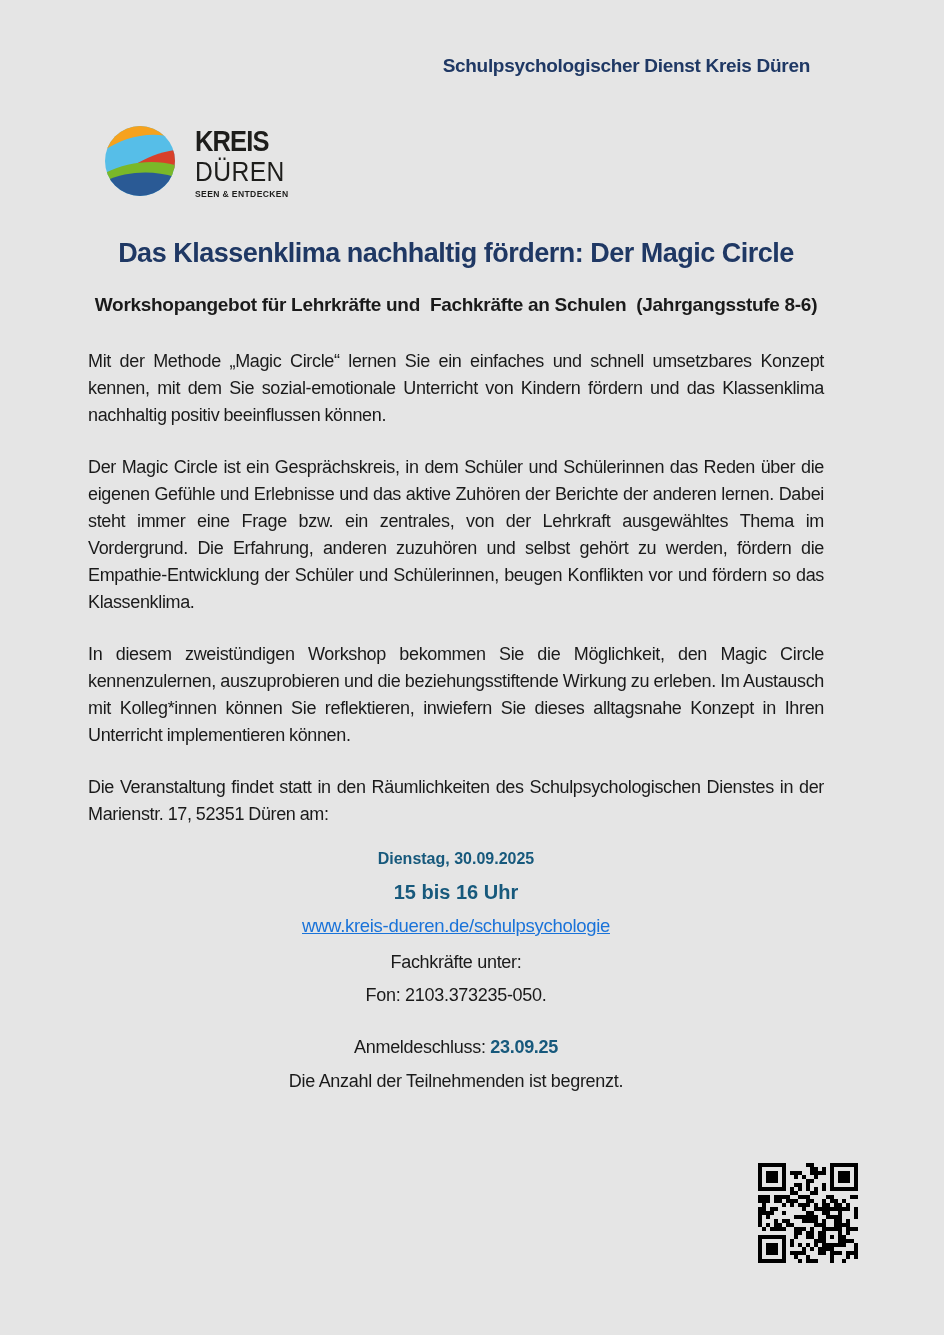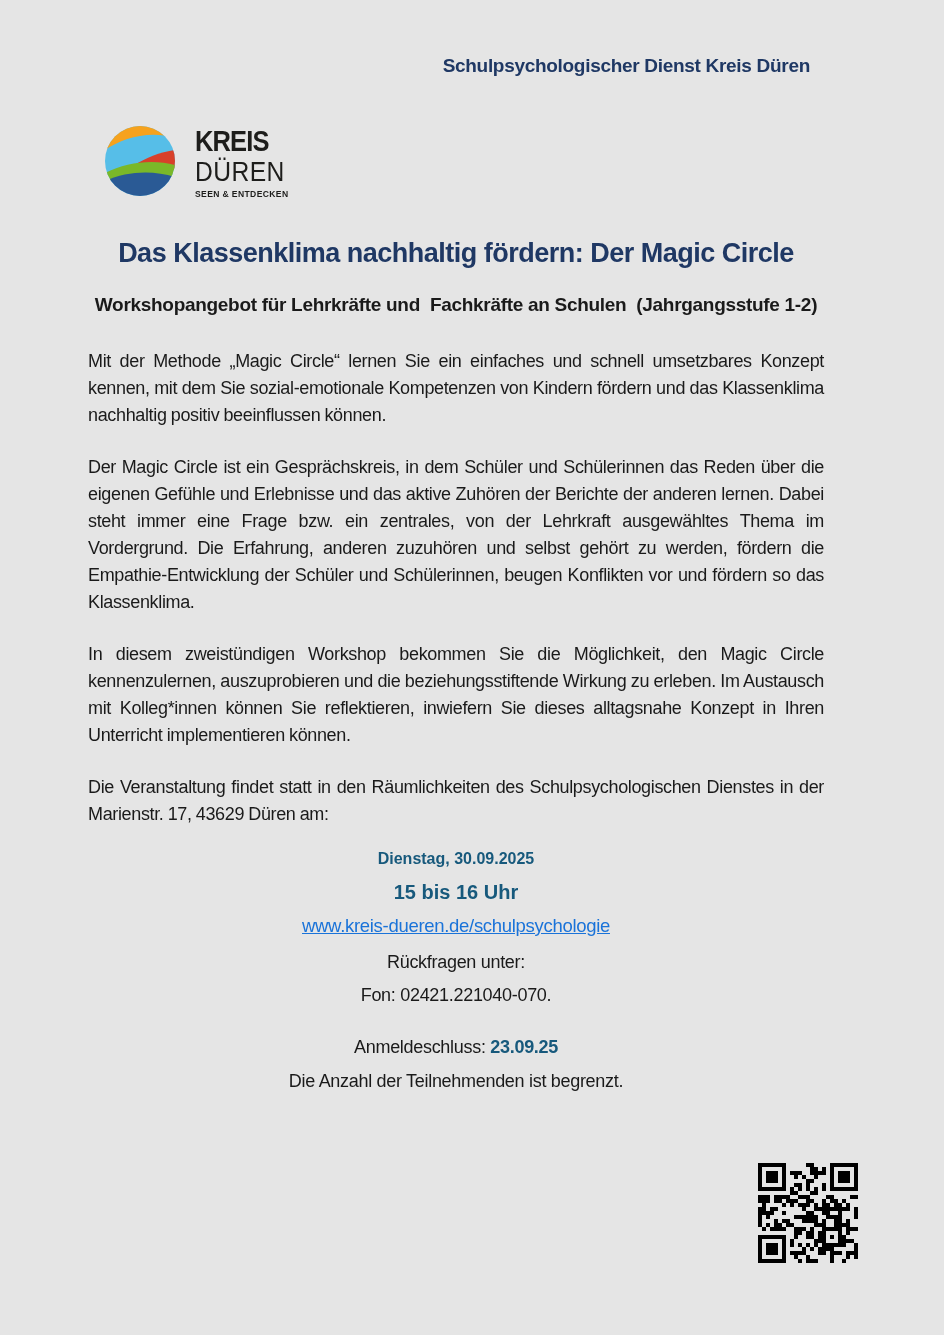--- a/index.html
+++ b/index.html
@@ -117,42 +117,42 @@
       <span class="logo-line1">KREIS</span>
       <span class="logo-line2">DÜREN</span>
       <span class="logo-line3">SEEN &amp; ENTDECKEN</span>
     </span>
   </div>
 
   <div class="content">
 
     <div class="doc-title">Das Klassenklima nachhaltig fördern: Der Magic Circle</div>
 
-    <div class="doc-subtitle">Workshopangebot für Lehrkräfte und  Fachkräfte an Schulen  (Jahrgangsstufe 1-2)</div>
-
-    <p class="para first">Mit der Methode „Magic Circle“ lernen Sie ein einfaches und schnell umsetzbares Konzept kennen, mit dem Sie sozial-emotionale Kompetenzen von Kindern fördern und das Klassenklima nachhaltig positiv beeinflussen können.</p>
+    <div class="doc-subtitle">Workshopangebot für Lehrkräfte und  Fachkräfte an Schulen  (Jahrgangsstufe 8-6)</div>
+
+    <p class="para first">Mit der Methode „Magic Circle“ lernen Sie ein einfaches und schnell umsetzbares Konzept kennen, mit dem Sie sozial-emotionale Unterricht von Kindern fördern und das Klassenklima nachhaltig positiv beeinflussen können.</p>
 
     <p class="para">Der Magic Circle ist ein Gesprächskreis, in dem Schüler und Schülerinnen das Reden über die eigenen Gefühle und Erlebnisse und das aktive Zuhören der Berichte der anderen lernen. Dabei steht immer eine Frage bzw. ein zentrales, von der Lehrkraft ausgewähltes Thema im Vordergrund. Die Erfahrung, anderen zuzuhören und selbst gehört zu werden, fördern die Empathie-Entwicklung der Schüler und Schülerinnen, beugen Konflikten vor und fördern so das Klassenklima.</p>
 
     <p class="para">In diesem zweistündigen Workshop bekommen Sie die Möglichkeit, den Magic Circle kennenzulernen, auszuprobieren und die beziehungsstiftende Wirkung zu erleben. Im Austausch mit Kolleg*innen können Sie reflektieren, inwiefern Sie dieses alltagsnahe Konzept in Ihren Unterricht implementieren können.</p>
 
-    <p class="para">Die Veranstaltung findet statt in den Räumlichkeiten des Schulpsychologischen Dienstes in der Marienstr. 17, 43629 Düren am:</p>
+    <p class="para">Die Veranstaltung findet statt in den Räumlichkeiten des Schulpsychologischen Dienstes in der Marienstr. 17, 52351 Düren am:</p>
 
     <div class="event-date">Dienstag, 30.09.2025</div>
 
     <div class="event-time">15 bis 16 Uhr</div>
 
 
     <div class="center-line link-line">
       <a>www.kreis-dueren.de/schulpsychologie</a>
     </div>
 
-    <div class="center-line questions">Rückfragen unter:</div>
-
-    <div class="center-line phone">Fon: 02421.221040-070.</div>
+    <div class="center-line questions">Fachkräfte unter:</div>
+
+    <div class="center-line phone">Fon: 2103.373235-050.</div>
 
     <div class="center-line deadline">
       <span>Anmeldeschluss: </span><span class="deadline-date">23.09.25</span>
     </div>
 
     <div class="center-line capacity">Die Anzahl der Teilnehmenden ist begrenzt.</div>
 
   </div>
 
 

